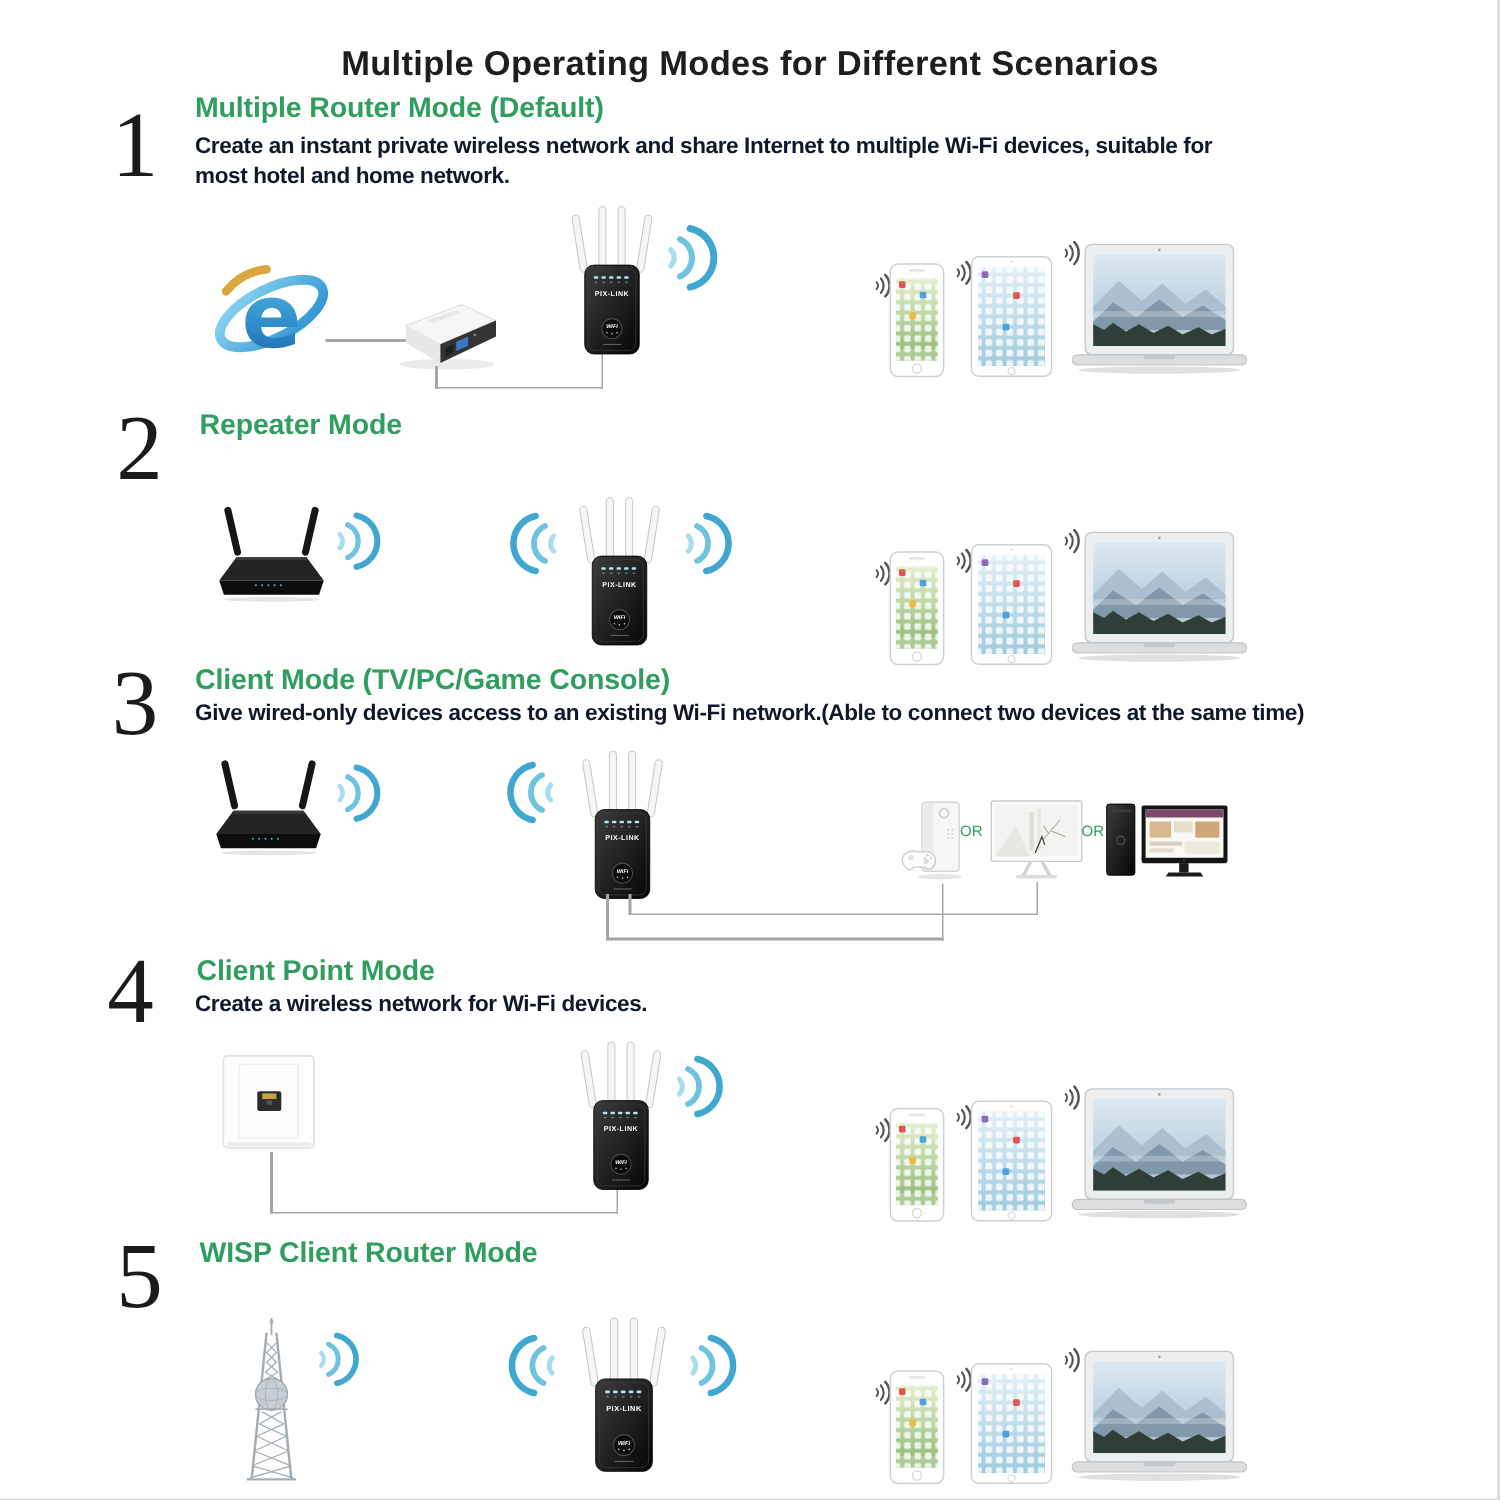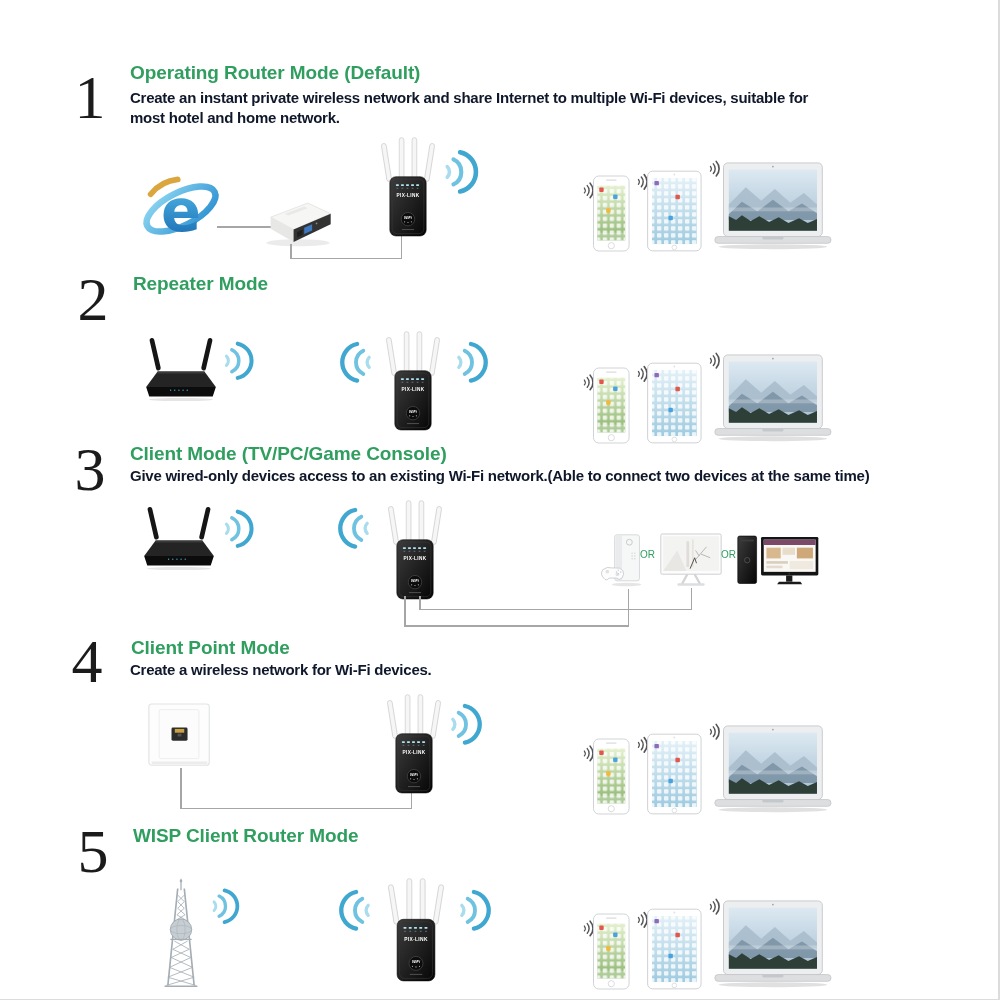--- a/index.html
+++ b/index.html
@@ -252,24 +252,25 @@
         <polygon points="30,20 52,12 56,14 34,22" fill="#e9e9e7"></polygon>
         <polygon points="14,24 40,38 40,52 14,37" fill="#e7e7e5"></polygon>
         <polygon points="40,38 82,20 82,32 40,52" fill="#333333"></polygon>
         <polygon points="52,36 61,32 61,39 52,43" fill="#3e78c0"></polygon>
         <polygon points="44,41 50,38 50,44 44,47" fill="#1f1f1f"></polygon>
         <circle cx="66" cy="31" r="1" fill="#888"></circle>
       </g>
     </defs>
   </svg>
 
+  <h1 class="title">Multiple Operating Modes for Different Scenarios</h1>
 
   <section class="layer">
     <div class="num" style="left:64px;top:66px">1</div>
-    <h2 class="heading" style="left:130px;top:62px">Operating Router Mode (Default)</h2>
+    <h2 class="heading" style="left:130px;top:62px">Multiple Router Mode (Default)</h2>
     <p class="desc" style="left:130px;top:88px;width:700px">Create an instant private wireless network and share Internet to multiple Wi-Fi devices, suitable for most hotel and home network.</p>
 
     <svg class="ill" style="left:140px;top:172px" width="82" height="74" viewBox="0 0 100 90">
         <use href="#sym-ie"></use>
       </svg>
     <div class="wire h" style="left:217px;top:226px;width:65px"></div>
     <svg class="ill" style="left:258px;top:196px" width="80" height="53" viewBox="0 0 90 60">
         <use href="#sym-modem"></use>
       </svg>
     <div class="wire v" style="left:290px;top:244px;height:15px"></div>

